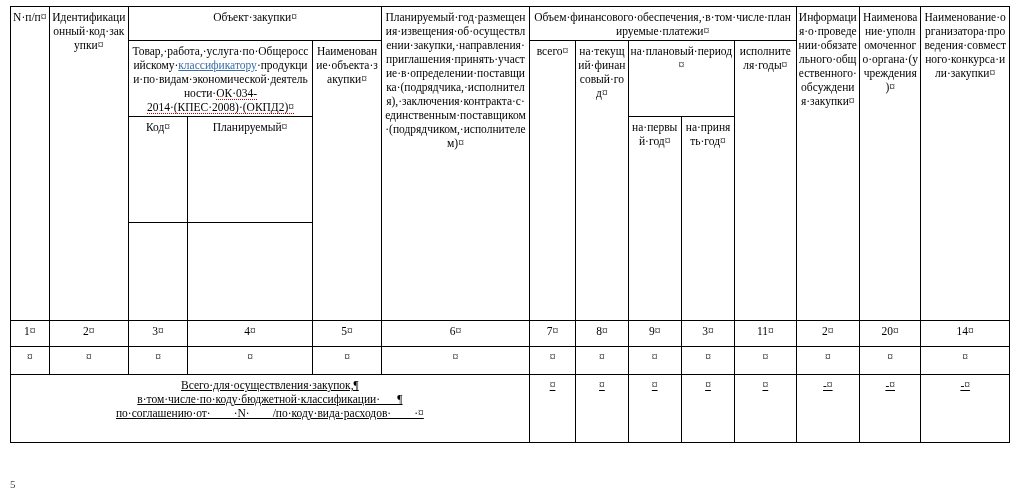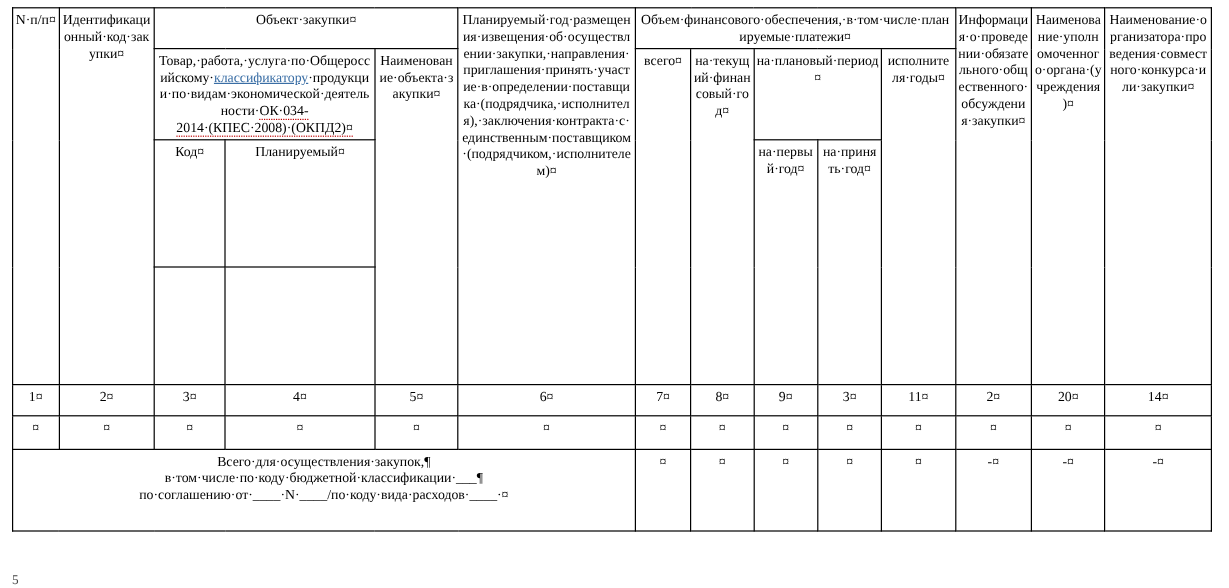--- a/index.html
+++ b/index.html
@@ -58,20 +58,21 @@
     font-size: 11px;
     text-align: left;
     vertical-align: top;
     height: 22px;
     padding: 3px 4px;
   }
   .totalrow td {
     font-size: 11.5px;
     vertical-align: middle;
     height: 62px;
+    text-decoration: underline;
   }
   .total-text {
     text-align: center;
     line-height: 1.45;
     padding: 4px 6px;
   }
   .total-text .ln {
     white-space: normal;
   }
   .dash {

